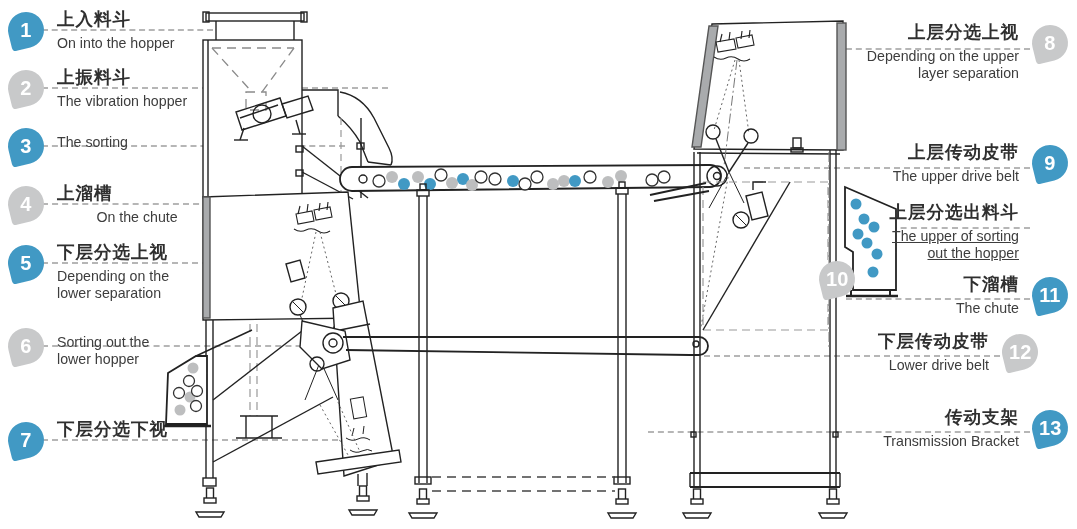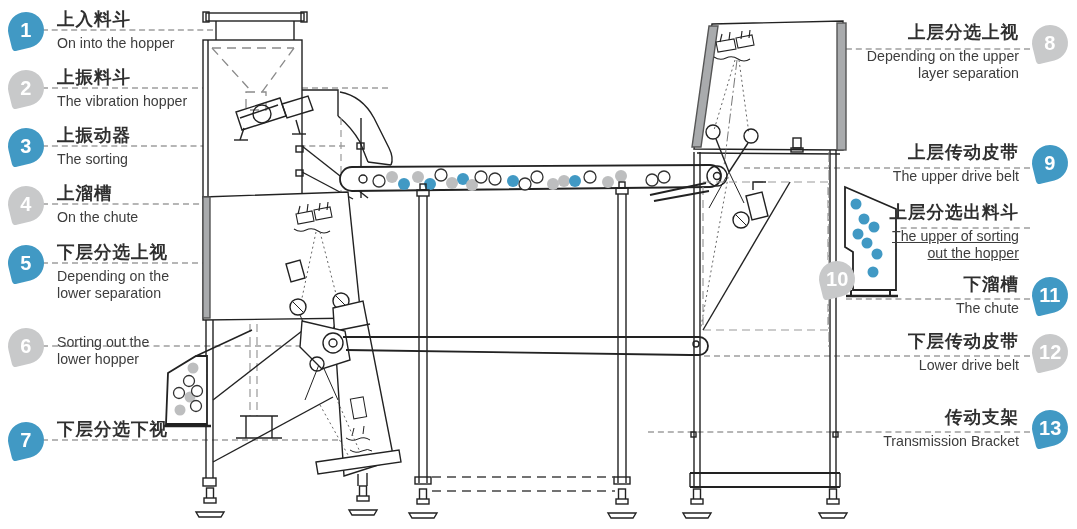--- a/index.html
+++ b/index.html
@@ -314,31 +314,30 @@
     <div class="texts">
         <div class="zh">上振料斗</div>
       <div class="en" style="width:160px;">The vibration hopper</div>
       </div>
   </div>
   <div class="callout" style="left:8px;top:128px;">
     <div class="pin" style="background: rgb(65, 153, 196);">
         <span>3</span>
       </div>
     <div class="texts">
-        <div class="zh">上振动器</div>
       <div class="en" style="width:160px;">The sorting</div>
       </div>
   </div>
   <div class="callout" style="left:8px;top:186px;">
     <div class="pin" style="background: rgb(200, 201, 202);">
         <span>4</span>
       </div>
     <div class="texts">
         <div class="zh">上溜槽</div>
-      <div class="en" style="width:160px;">On the chute</div>
+      <div class="en" style="width:160px;text-align:center;">On the chute</div>
       </div>
   </div>
   <div class="callout" style="left:8px;top:245px;">
     <div class="pin" style="background: rgb(65, 153, 196);">
         <span>5</span>
       </div>
     <div class="texts">
         <div class="zh">下层分选上视</div>
       <div class="en" style="width:126px;">Depending on the lower separation</div>
       </div>
@@ -389,21 +388,21 @@
   </div>
   <div class="callout right" style="left:819px;top:277px;">
     <div class="texts" style="width:200px;">
         <div class="zh">下溜槽</div>
       <div class="en" style="width:200px;">The chute</div>
       </div>
     <div class="pin" style="background: rgb(65, 153, 196);">
         <span>11</span>
       </div>
   </div>
-  <div class="callout right" style="left:819px;top:334px;">
+  <div class="callout right" style="left:789px;top:334px;">
     <div class="texts" style="width:200px;">
         <div class="zh">下层传动皮带</div>
       <div class="en" style="width:200px;">Lower drive belt</div>
       </div>
     <div class="pin" style="background: rgb(200, 201, 202);">
         <span>12</span>
       </div>
   </div>
   <div class="callout right" style="left:819px;top:410px;">
     <div class="texts" style="width:200px;">

